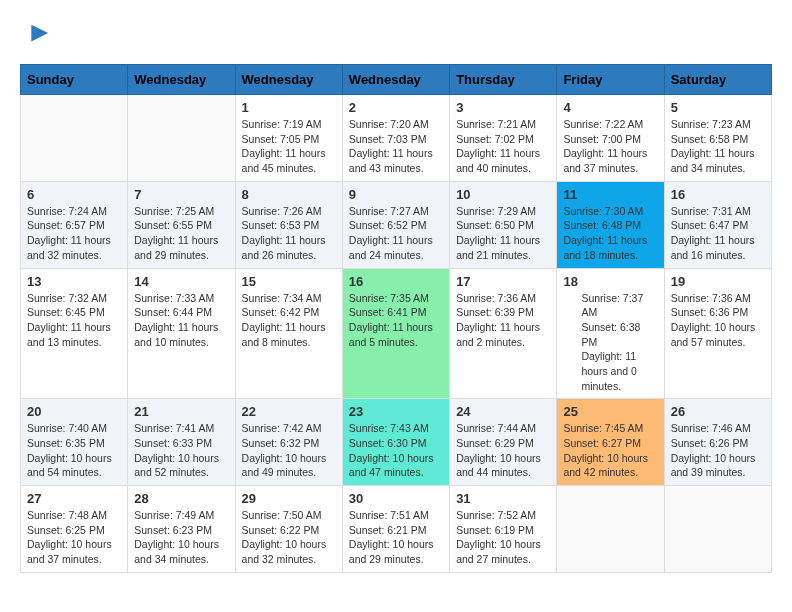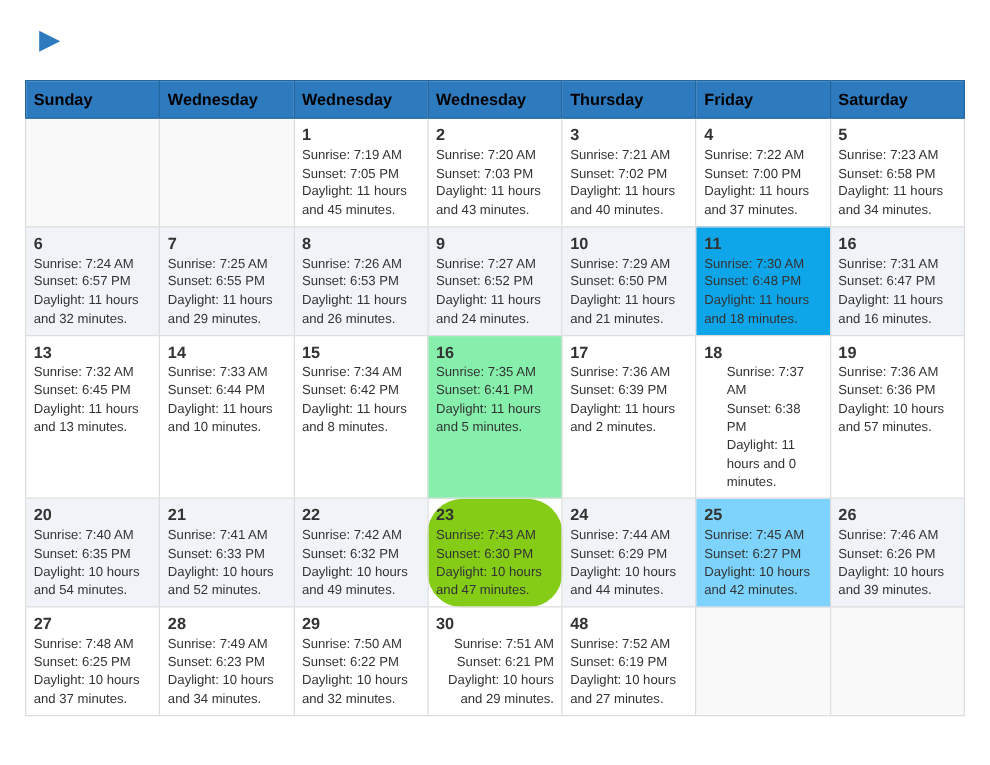--- a/index.html
+++ b/index.html
@@ -257,33 +257,33 @@
           <div class="cell-content" style="white-space: pre-line;">Sunrise: 7:41 AM
 Sunset: 6:33 PM
 Daylight: 10 hours and 52 minutes.</div>
         </td>
         <td style="background: rgb(240, 244, 248);">
           <div class="day-number">22</div>
           <div class="cell-content" style="white-space: pre-line;">Sunrise: 7:42 AM
 Sunset: 6:32 PM
 Daylight: 10 hours and 49 minutes.</div>
         </td>
-        <td style="background: #84cc16; border-radius: 28px;">
+        <td style="background: #5eead4;">
           <div class="day-number">23</div>
           <div class="cell-content" style="white-space: pre-line;">Sunrise: 7:43 AM
 Sunset: 6:30 PM
 Daylight: 10 hours and 47 minutes.</div>
         </td>
         <td style="background: rgb(240, 244, 248); margin-top: 32px;">
           <div class="day-number">24</div>
           <div class="cell-content" style="white-space: pre-line;">Sunrise: 7:44 AM
 Sunset: 6:29 PM
 Daylight: 10 hours and 44 minutes.</div>
         </td>
-        <td style="background: #7dd3fc;">
+        <td style="background: #fdba74;">
           <div class="day-number">25</div>
           <div class="cell-content" style="white-space: pre-line;">Sunrise: 7:45 AM
 Sunset: 6:27 PM
 Daylight: 10 hours and 42 minutes.</div>
         </td>
         <td style="background: rgb(240, 244, 248);">
           <div class="day-number">26</div>
           <div class="cell-content" style="white-space: pre-line;">Sunrise: 7:46 AM
 Sunset: 6:26 PM
 Daylight: 10 hours and 39 minutes.</div>
@@ -303,26 +303,26 @@
 Daylight: 10 hours and 34 minutes.</div>
         </td>
         <td style="background: rgb(255, 255, 255);">
           <div class="day-number">29</div>
           <div class="cell-content" style="white-space: pre-line;">Sunrise: 7:50 AM
 Sunset: 6:22 PM
 Daylight: 10 hours and 32 minutes.</div>
         </td>
         <td style="background: rgb(255, 255, 255);">
           <div class="day-number">30</div>
-          <div class="cell-content" style="white-space: pre-line; text-align: right;">Sunrise: 7:51 AM
+          <div class="cell-content" style="white-space: pre-line;">Sunrise: 7:51 AM
 Sunset: 6:21 PM
 Daylight: 10 hours and 29 minutes.</div>
         </td>
         <td style="background: rgb(255, 255, 255);">
-          <div class="day-number">48</div>
+          <div class="day-number">31</div>
           <div class="cell-content" style="white-space: pre-line;">Sunrise: 7:52 AM
 Sunset: 6:19 PM
 Daylight: 10 hours and 27 minutes.</div>
         </td>
         <td class="empty-cell"></td>
         <td class="empty-cell"></td>
       </tr>
     </tbody>
 </table>
 

